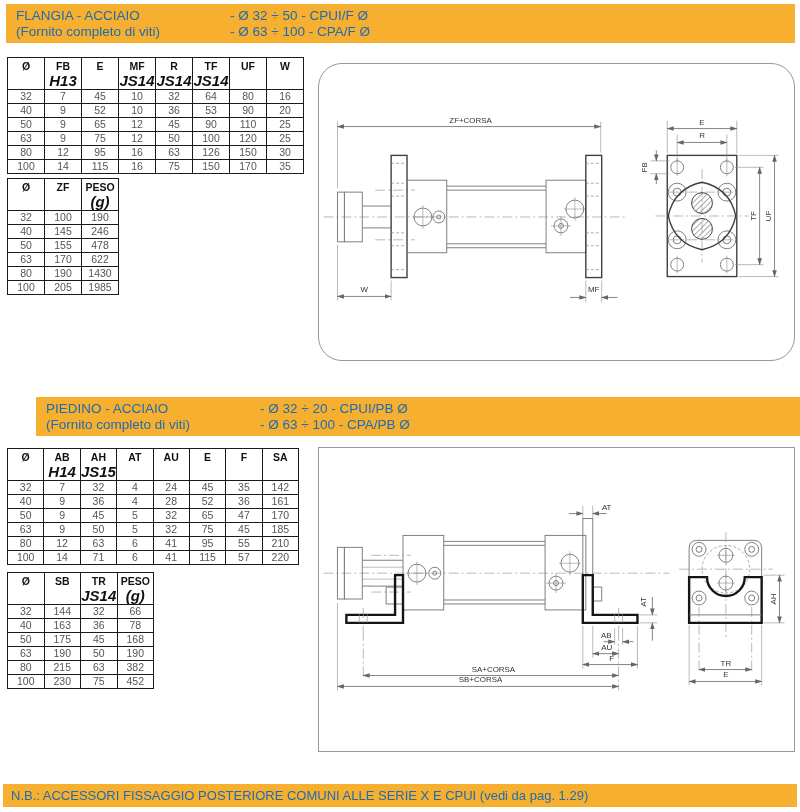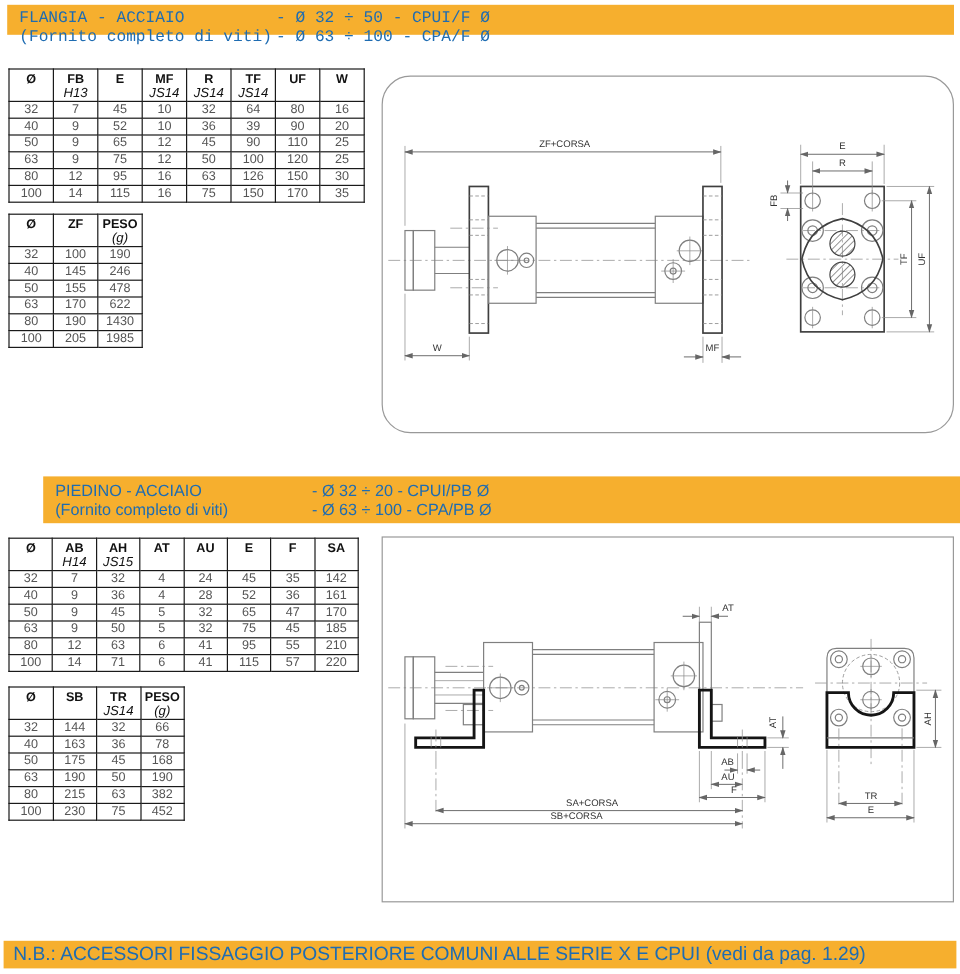--- a/index.html
+++ b/index.html
@@ -1,29 +1,29 @@
 <!DOCTYPE html>
 <html><head>
 <meta charset="utf-8">
 <style>
   * { margin:0; padding:0; box-sizing:border-box; }
   html,body { width:800px; height:812px; }
   body { position:relative; background:#fff; font-family:"Liberation Sans", sans-serif; overflow:hidden; }
 
   .band { position:absolute; background:#F6AF2E; color:#1E6CB2; }
-  #band1 { left:6px; top:4px;   width:789px; height:25px;font-family:Liberation Mono, monospace; }
+  #band1 { left:6px; top:4px;   width:789px; height:39px; }
   #band2 { left:6px; top:397px; width:789px; height:39px;margin-left:30px; }
   .band-inner { display:flex; padding:4px 10px; font-size:13.5px; line-height:16px; }
   .band-col1 { width:214px; }
   .band-col2 { flex:1; }
 
   .dim-table { position:absolute; border-collapse:collapse; table-layout:fixed; background:#fff; }
   .dim-table th, .dim-table td { border:1px solid #1a1a1a; text-align:center; padding:0; }
   .dim-table th { font-size:10.5px; color:#111; vertical-align:top; padding-top:2px; height:27px; font-weight:bold; }
-  .h-sub { font-style:italic; font-size:11px; font-weight:normal;text-align:center; }
+  .h-sub { font-style:italic; font-size:15px; font-weight:bold;text-align:center; }
   .dim-table td { font-size:10.5px; color:#555; height:13px; line-height:13px; }
   #t1a { left:7px; top:57px;  width:297px; }
   #t1b { left:7px; top:178px; width:112px; }
   #t2a { left:7px; top:448px; width:292px; }
   #t2b { left:7px; top:572px; width:147px; }
 
   .draw-box { position:absolute; border:1px solid #999; background:#fff; }
   #box1 { left:318px; top:63px;  width:477px; height:298px;border-radius:24px; }
   #box2 { left:318px; top:447px; width:477px; height:305px; }
 
@@ -31,21 +31,21 @@
   .ln  { stroke:#7f7f7f; fill:none; stroke-width:1; }
   .lnd { stroke:#3f3f3f; fill:none; stroke-width:1.4; }
   .thk { stroke:#151515; fill:none; stroke-width:2.4; }
   .cl  { stroke:#9a9a9a; stroke-width:0.7; fill:none; stroke-dasharray:10 3 2 3; }
   .dsh { stroke:#8a8a8a; stroke-width:0.7; fill:none; stroke-dasharray:3 2; }
   .dim { stroke:#666;    stroke-width:0.8; fill:none; }
   .ext { stroke:#8a8a8a; stroke-width:0.6; fill:none; }
   .wf  { fill:#fff; }
   text.dl { font-size:8px; fill:#333; font-family:"Liberation Sans", sans-serif; }
 
-  #footer-band { left:3px; top:784px; width:794px; height:23px; font-size:16px; line-height:23px; padding:0 8px; }
+  #footer-band { left:3px; top:784px; width:794px; height:23px; font-size:13px; line-height:23px; padding:0 8px; }
 </style>
 </head>
 <body>
 
 <div class="band" id="band1">
   <div class="band-inner">
     <div class="band-col1">
       <div>FLANGIA - ACCIAIO</div>
       <div>(Fornito completo di viti)</div>
     </div>
@@ -103,21 +103,21 @@
         <td>64</td>
         <td>80</td>
         <td>16</td>
       </tr>
       <tr>
         <td>40</td>
         <td>9</td>
         <td>52</td>
         <td>10</td>
         <td>36</td>
-        <td>39</td>
+        <td>53</td>
         <td>90</td>
         <td>20</td>
       </tr>
       <tr>
         <td>50</td>
         <td>9</td>
         <td>65</td>
         <td>12</td>
         <td>45</td>
         <td>90</td>

